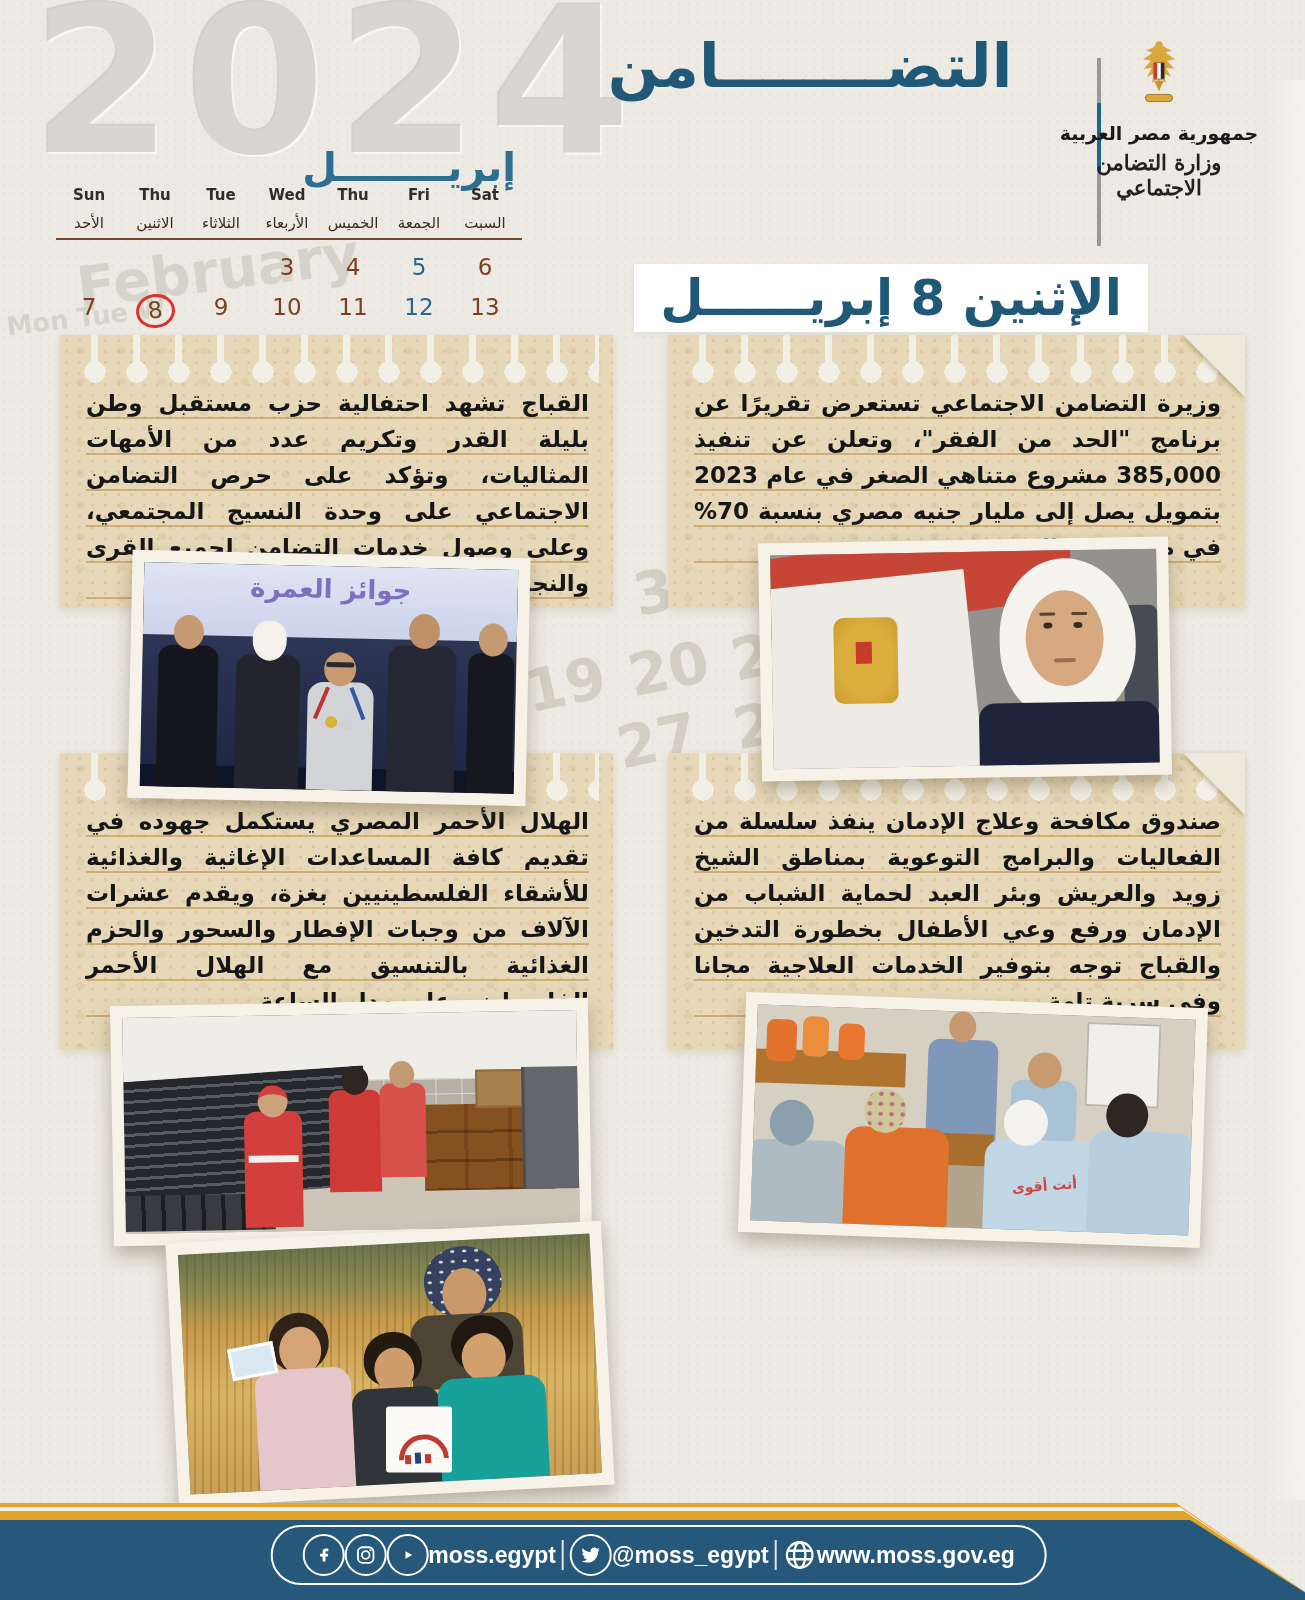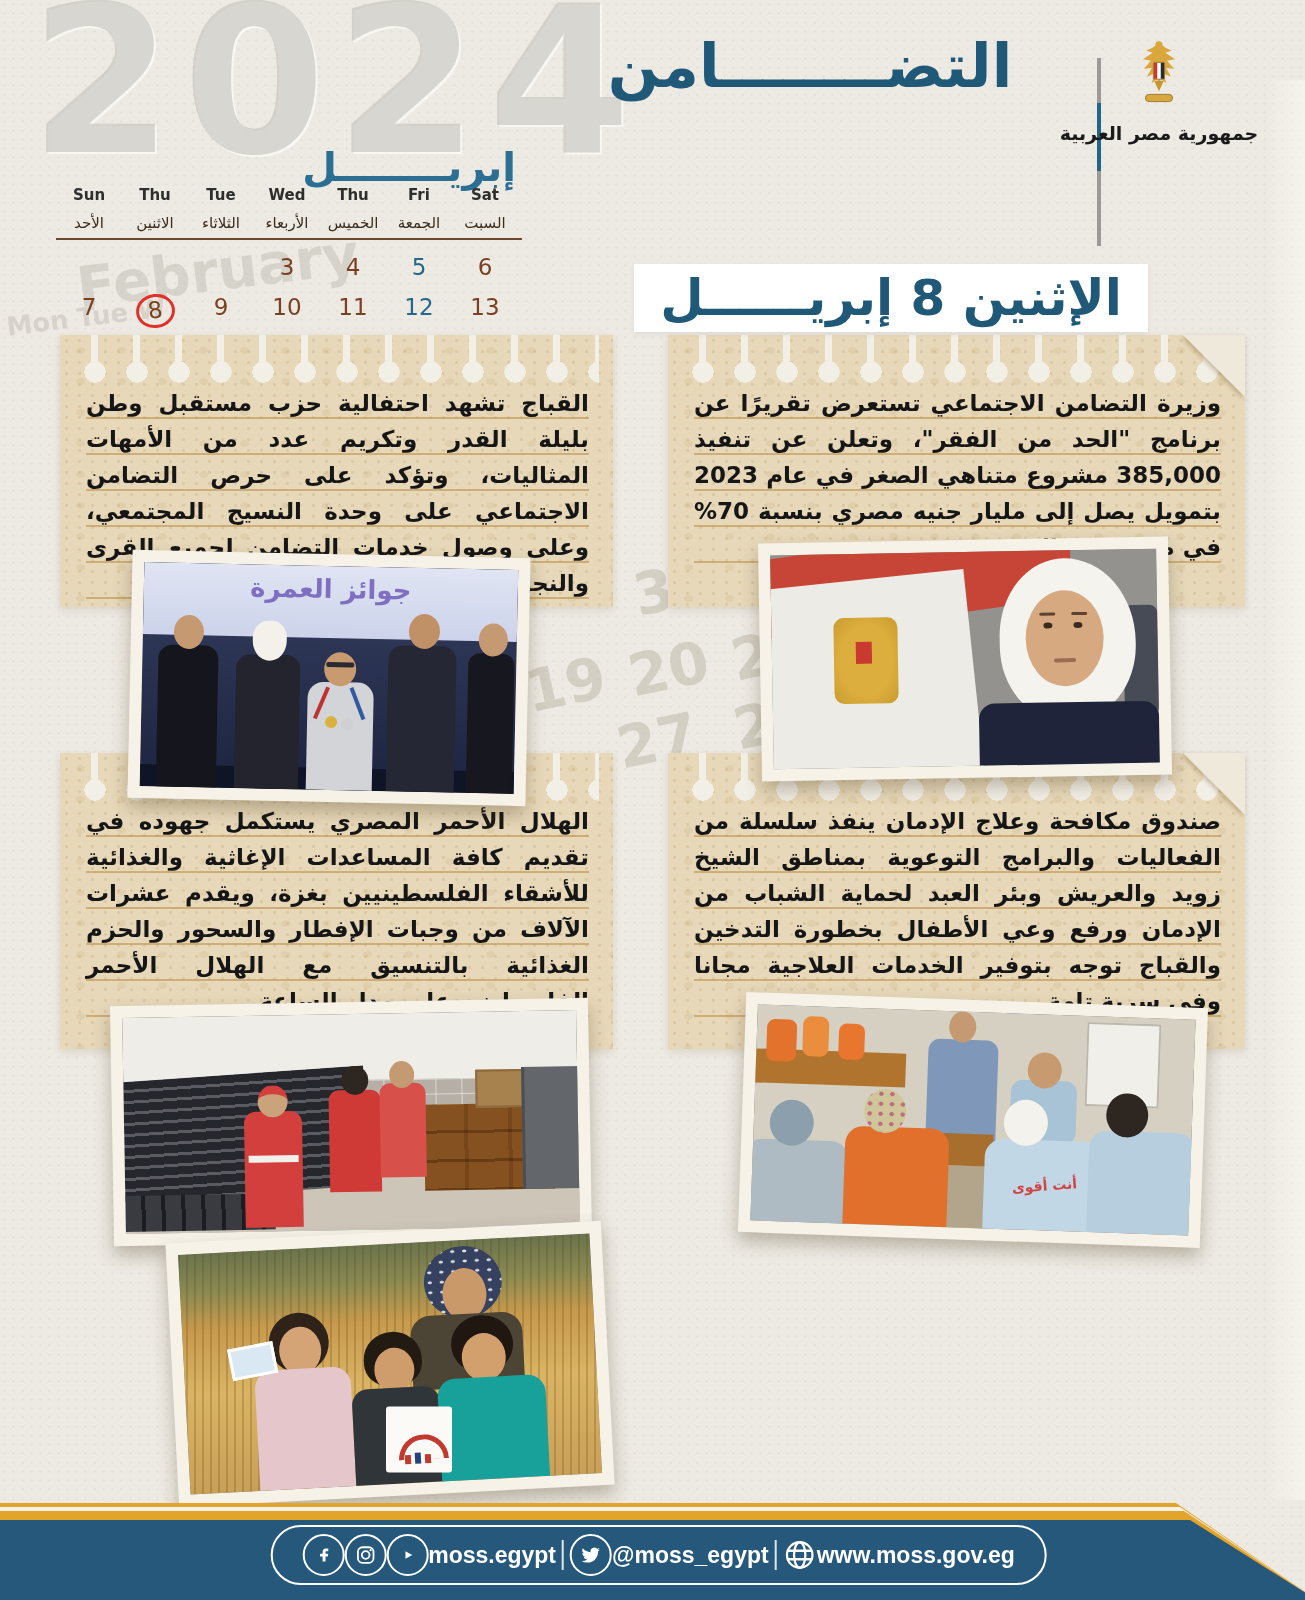--- a/index.html
+++ b/index.html
@@ -113,20 +113,21 @@
     <svg width="64" height="76" viewBox="0 0 80 94">
       <path d="M40 3c-3 6-9 10-16 12l8 3-12 8 10 2-9 10 10-1-6 11 9-4-3 12 7-6 2 13 2-13 7 6-3-12 9 4-6-11 10 1-9-10 10-2-12-8 8-3C49 13 43 9 40 3Z" fill="#d9a73c"></path>
       <circle cx="40" cy="8" r="4.5" fill="#d9a73c"></circle>
       <rect x="33" y="30" width="14" height="21" rx="2" fill="#fff" stroke="#8a6b20" stroke-width="1"></rect>
       <rect x="33.5" y="30.5" width="4.3" height="20" fill="#c8392f"></rect>
       <rect x="42.2" y="30.5" width="4.3" height="20" fill="#2b2b2b"></rect>
       <path d="M34 53 40 66 46 53Z" fill="#c8962f"></path>
       <rect x="23" y="70" width="34" height="9" rx="4.5" fill="#d9a73c" stroke="#8a6b20" stroke-width="1"></rect>
     </svg>
     <div class="gov-name">جمهورية مصر العربية</div>
+    <div class="ministry-name">وزارة التضامن الاجتماعي</div>
   </div>
 
   <div class="abs date-banner">الإثنين 8 إبريــــــل</div>
 
   <div class="abs cal-month">إبريــــــــل</div>
   <div class="abs cal">
     <div class="cal-head">
       <div>
           <div class="d-en">Sun</div>
           <div class="d-ar">الأحد</div>

